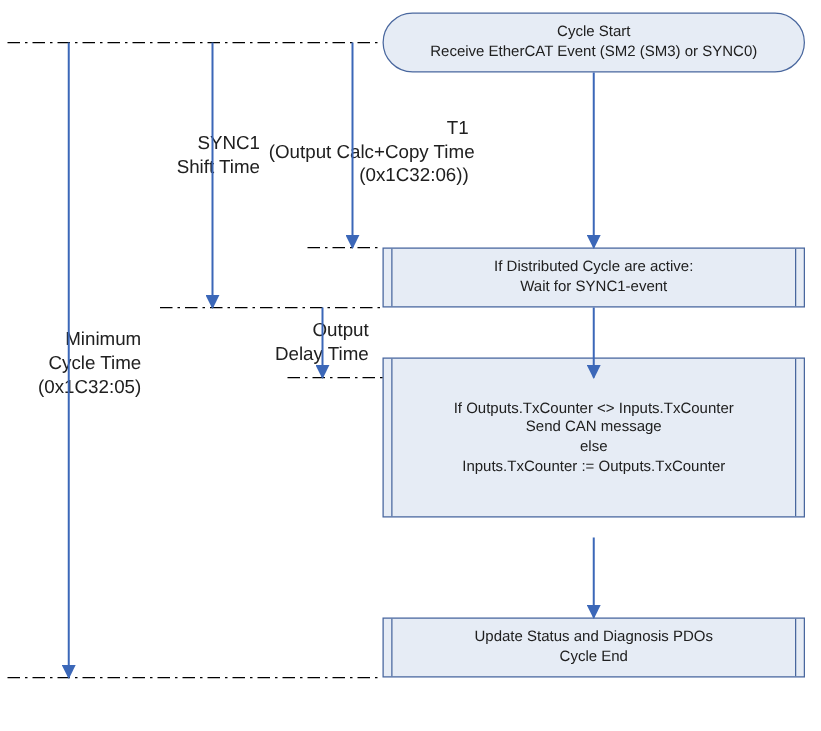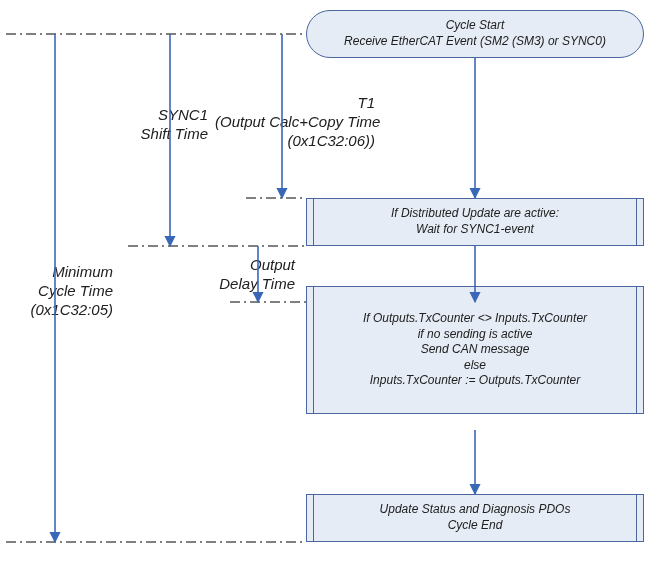--- a/index.html
+++ b/index.html
@@ -10,21 +10,20 @@
     background: #ffffff;
     font-family: Arial, Helvetica, sans-serif;
     font-size: 12px;
     color: #202020;
     overflow: hidden;
   }
   .canvas {
     position: relative;
     width: 657px;
     height: 585px;
-    font-style: italic;
   }
   .box {
     position: absolute;
     background: #e6ecf5;
     border: 1px solid #49679e;
     box-sizing: border-box;
     text-align: center;
     display: flex;
     flex-direction: column;
     justify-content: center;
@@ -70,27 +69,26 @@
 <body>
 
 <div class="canvas">
 
   <div class="box terminator" style="left:306px; top:10px; width:338px; height:48px;">
     <div>Cycle Start</div>
     <div>Receive EtherCAT Event (SM2 (SM3) or SYNC0)</div>
   </div>
 
   <div class="box process" style="left:306px; top:198px; width:338px; height:48px;">
-    <div>If Distributed Update are active:</div>
+    <div>If Distributed Cycle are active:</div>
     <div>Wait for SYNC1-event</div>
   </div>
 
   <div class="box process" style="left:306px; top:286px; width:338px; height:128px;">
     <div>If Outputs.TxCounter &lt;&gt; Inputs.TxCounter</div>
-    <div>if no sending is active</div>
     <div>Send CAN message</div>
     <div>else</div>
     <div>Inputs.TxCounter := Outputs.TxCounter</div>
   </div>
 
   <div class="box process" style="left:306px; top:494px; width:338px; height:48px;">
     <div>Update Status and Diagnosis PDOs</div>
     <div>Cycle End</div>
   </div>
 

